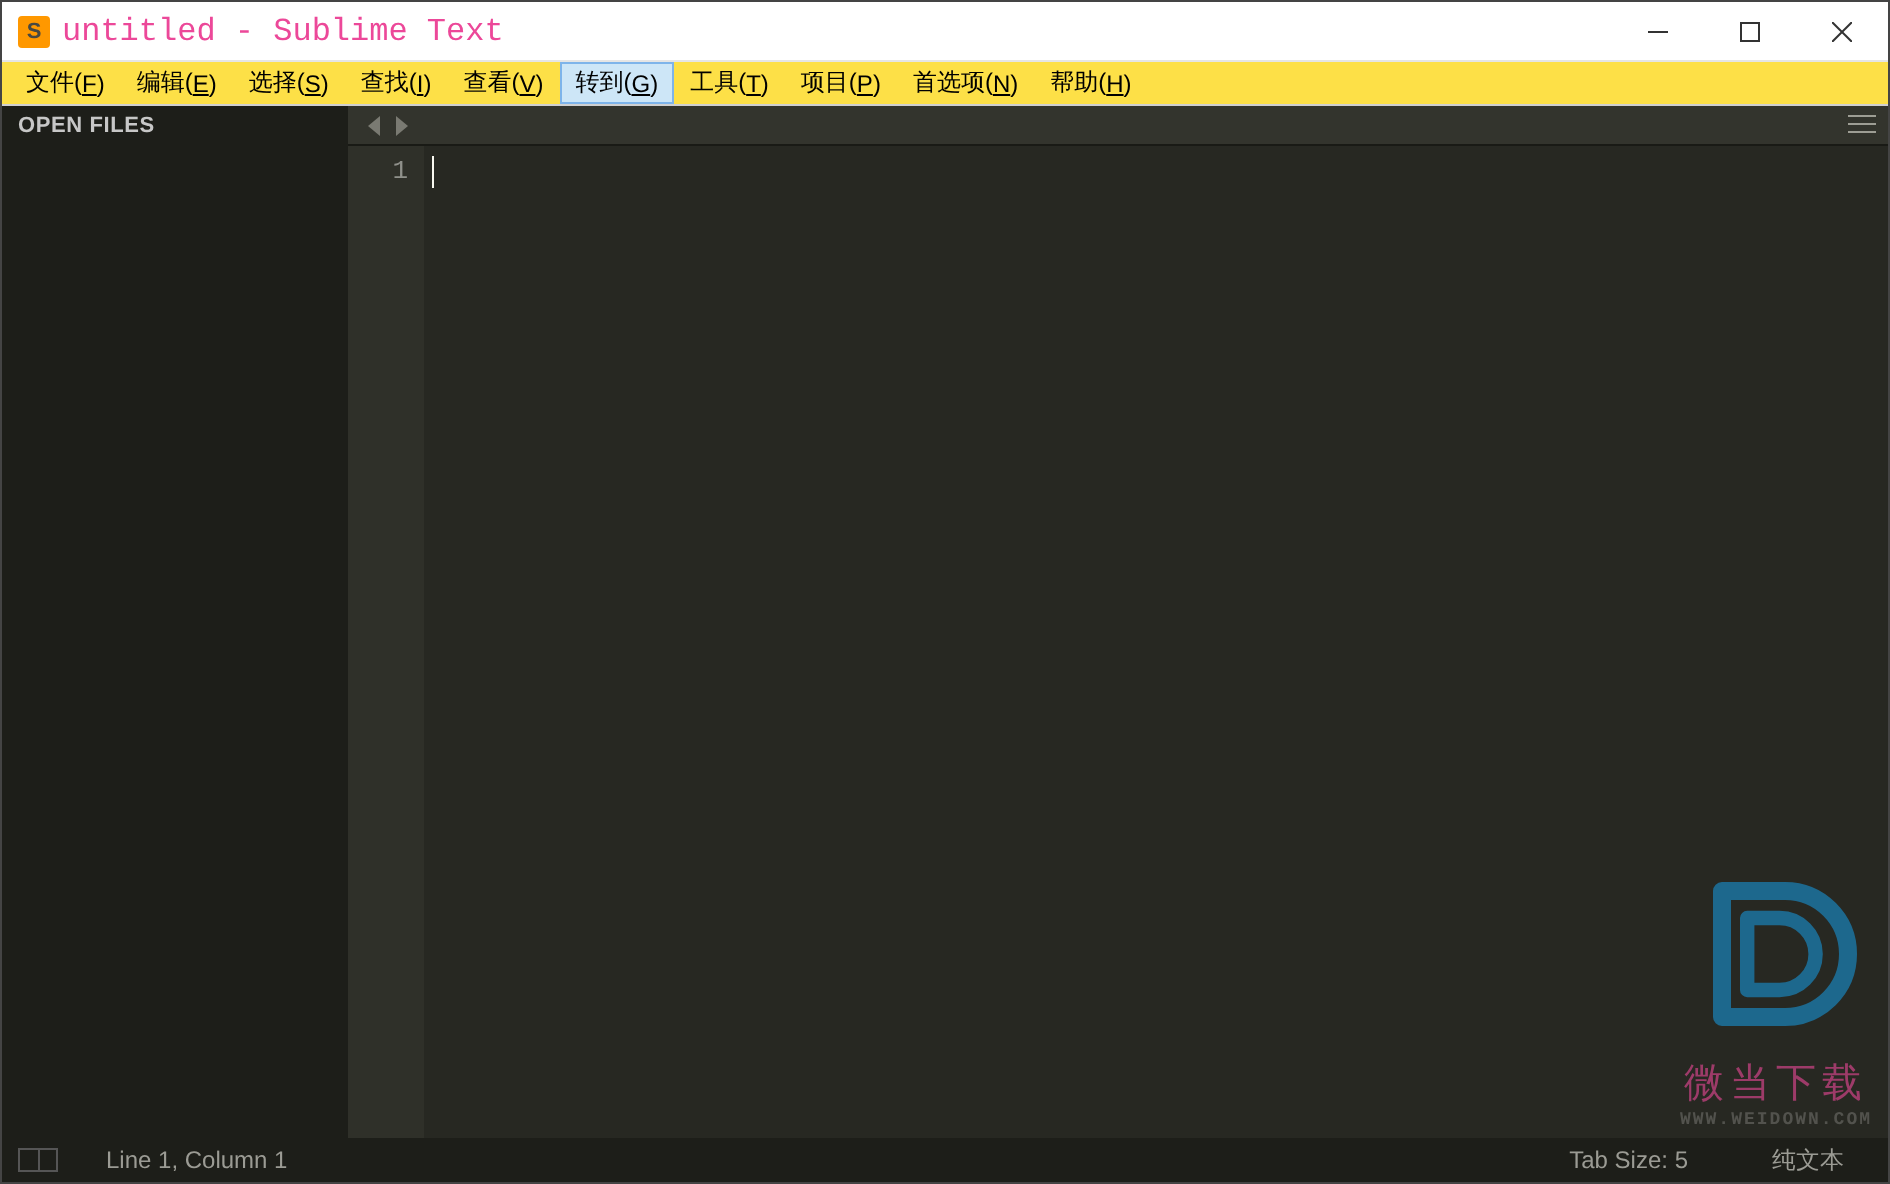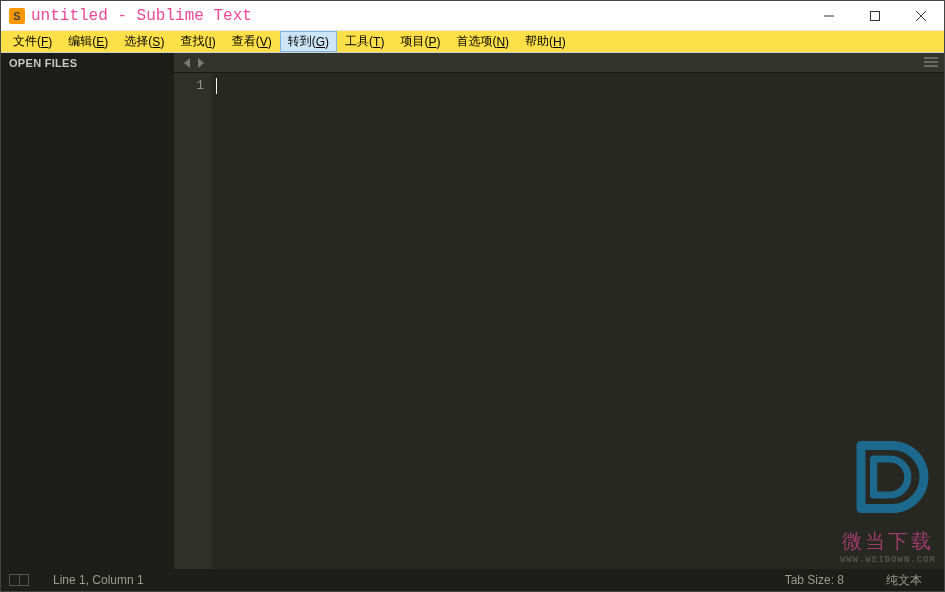--- a/index.html
+++ b/index.html
@@ -340,16 +340,16 @@
     </div>
   </div>
 
   <div class="statusbar">
     <div class="tabs-indicator">
         <div></div>
         <div></div>
       </div>
     <div class="status-item" style="padding-left:0">Line 1, Column 1</div>
     <div class="spacer"></div>
-    <div class="status-item">Tab Size: 8</div>
+    <div class="status-item">Tab Size: 5</div>
     <div class="status-item">纯文本</div>
   </div>
 </div>
 
 </body></html>

